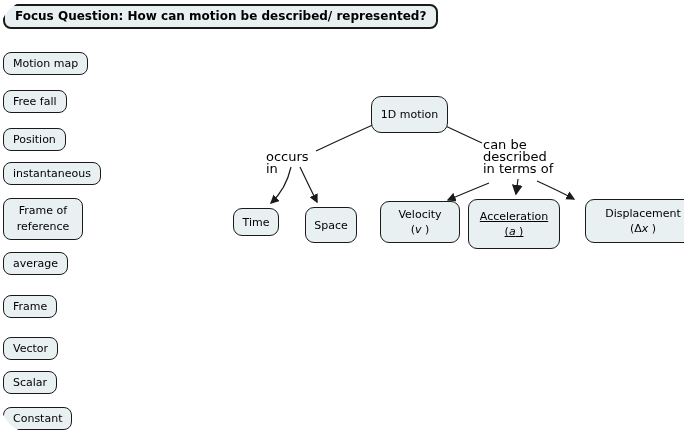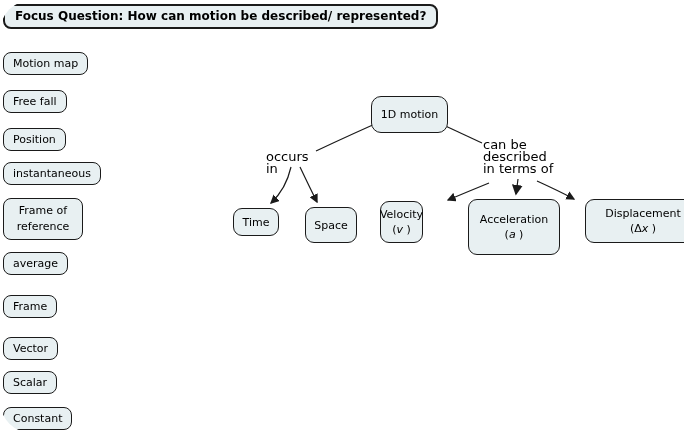--- a/index.html
+++ b/index.html
@@ -68,22 +68,22 @@
     align-items:center;
     justify-content:center;
     font-size:11px;
     line-height:15px;
     text-align:center;
   }
   .node .sym-var{font-style:italic;}
   .node-root{left:371px;top:80px;width:77px;height:37px;border-radius:10px;margin-top:16px;}
   .node-time{left:233px;top:208px;width:46px;height:28px;}
   .node-space{left:305px;top:207px;width:52px;height:36px;}
-  .node-velocity{left:380px;top:201px;width:43px;height:42px;}
-  .node-acceleration{left:468px;top:199px;width:92px;height:56px;}
+  .node-velocity{left:380px;top:201px;width:80px;height:42px;}
+  .node-acceleration{left:468px;top:199px;width:92px;height:50px;text-decoration:underline;}
   .node-displacement{left:585px;top:199px;width:116px;height:44px;}
   .link-label{
     position:absolute;
     font-size:13px;
     line-height:12px;
     text-align:left;
     color:var(--text);
   }
   .label-occurs{left:266px;top:151px;width:58px;}
   .label-described{left:483px;top:139px;width:74px;}

